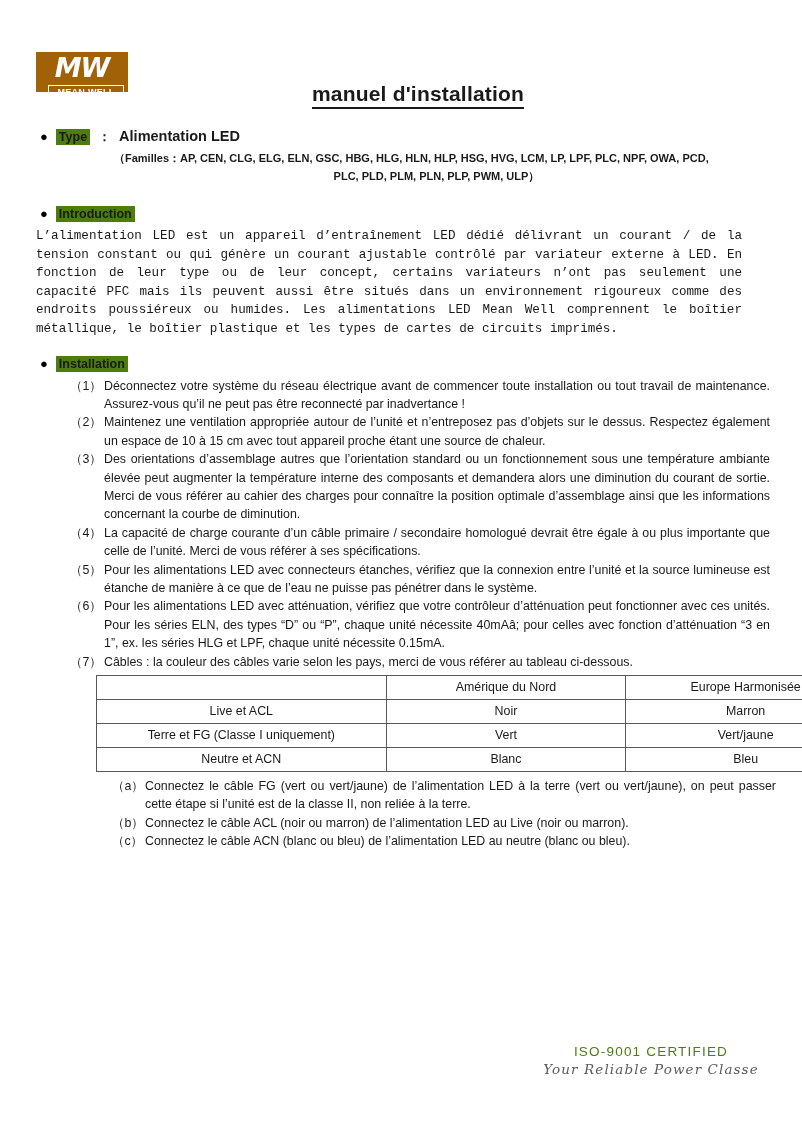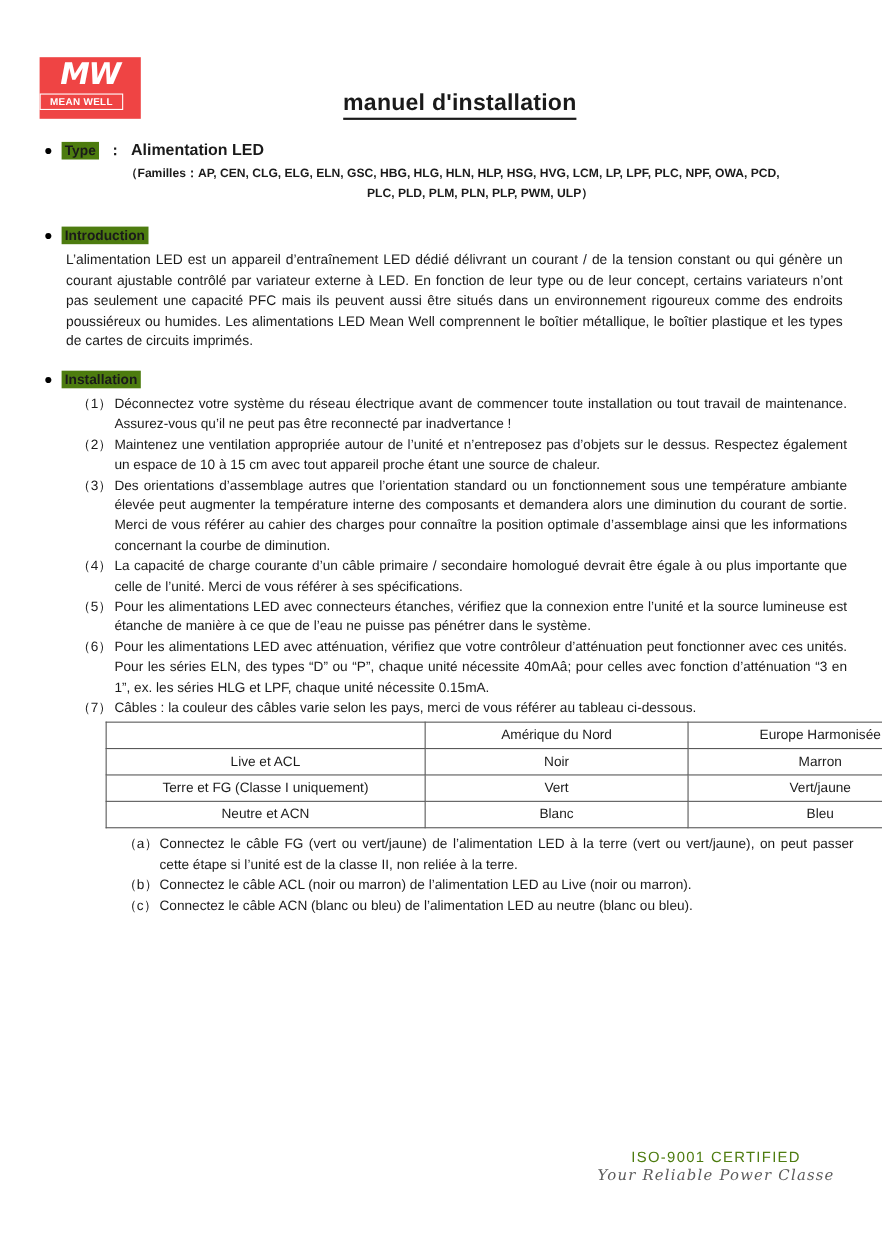--- a/index.html
+++ b/index.html
@@ -24,41 +24,41 @@
   
   .header {
     position: relative;
     height: 78px;
   }
   .logo {
     position: absolute;
     left: 36px;
     top: 52px;
     width: 92px;
-    height: 56px;
-    background: #ef4444;
+    height: 40px;
+    background: #a16207;
     box-sizing: border-box;
   }
   .logo-mw {
     position: absolute;
     left: 0;
     top: 1px;
     width: 92px;
     text-align: center;
     font-family: "DejaVu Sans", sans-serif;
     font-style: italic;
     font-weight: bold;
     font-size: 27px;
     line-height: 30px;
     color: #ffffff;
     letter-spacing: -1px;
   }
   .logo-name {
     position: absolute;
-    left: 0;
+    left: 12px;
     top: 33px;
     width: 76px;
     height: 15px;
     border: 1.5px solid #ffffff;
     box-sizing: border-box;
     text-align: center;
     font-family: "Liberation Sans", sans-serif;
     font-weight: bold;
     font-size: 9px;
     line-height: 12px;
@@ -128,23 +128,23 @@
   }
   .families .l2 {
     text-align: center;
     width: 645px;
   }
 
   .para {
     font-size: 12.6px;
     line-height: 18.6px;
     text-align: justify;
-    margin-left: 24px;
     margin-top: 4px;
     width: 706px;
+    font-family: Liberation Mono, monospace;
   }
 
   
   .nlist {
     margin-left: 34px;
     margin-top: 4px;
     width: 700px;
   }
   .nitem {
     display: flex;

